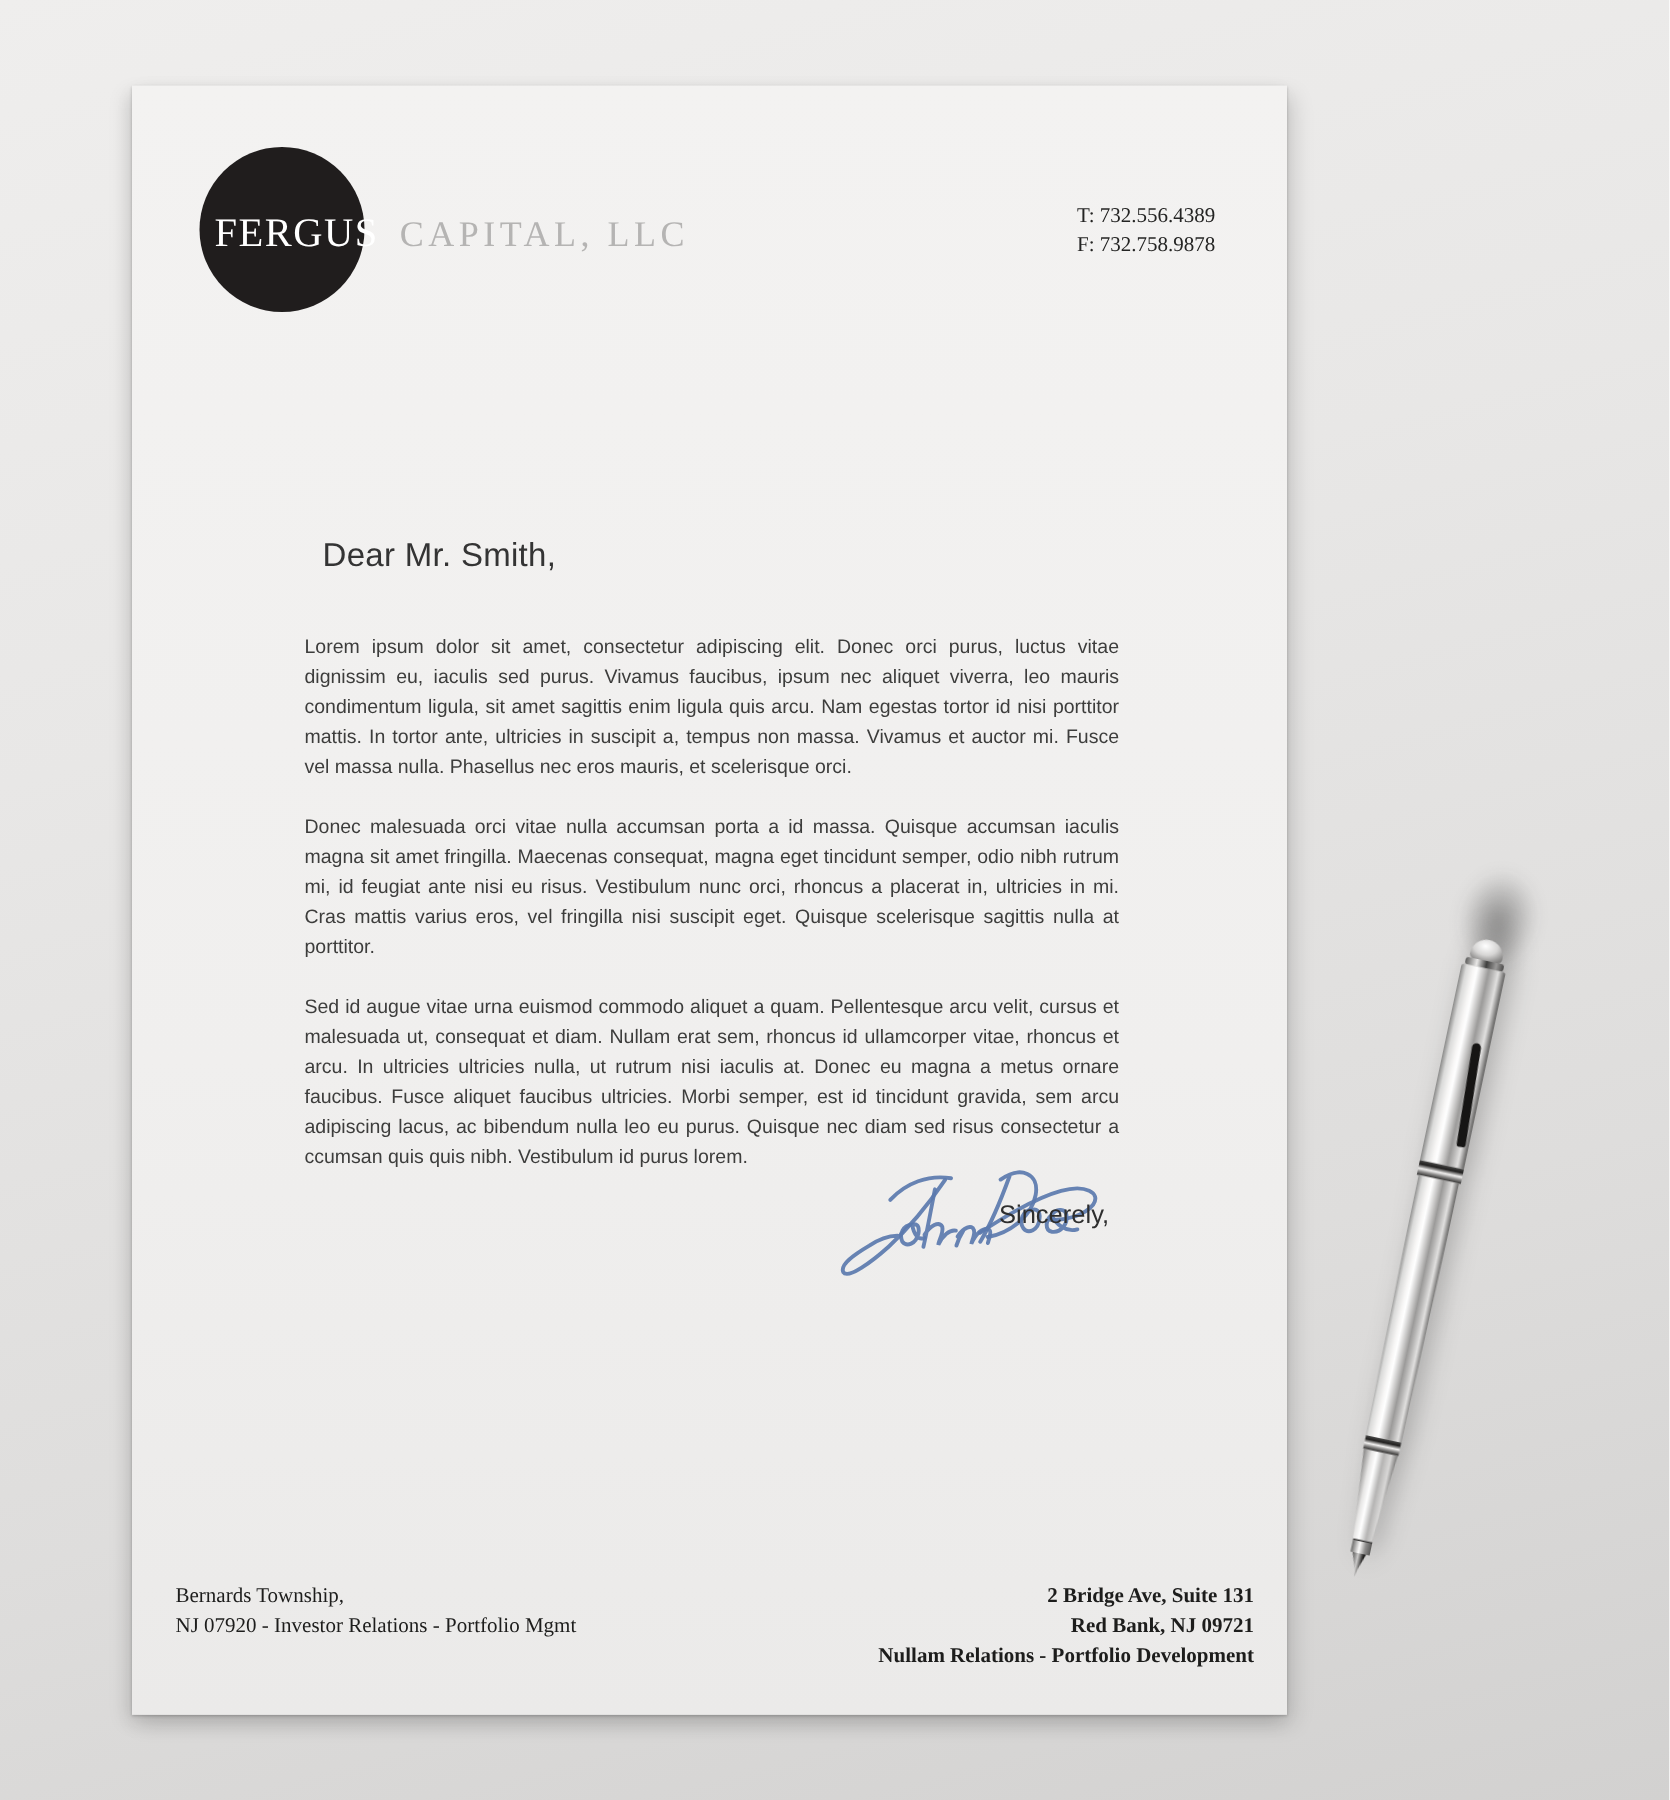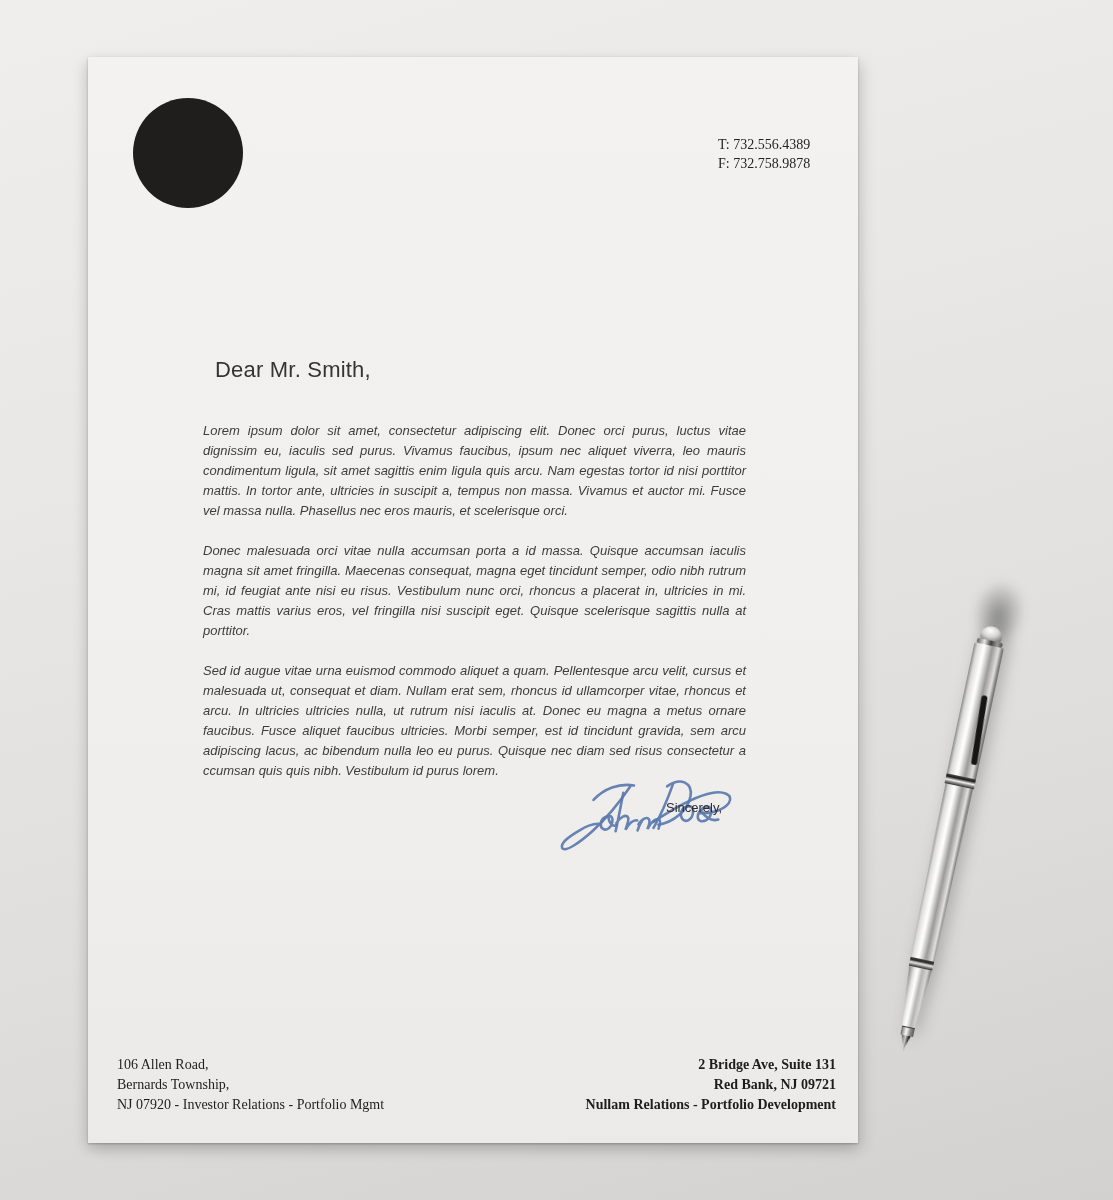--- a/index.html
+++ b/index.html
@@ -32,24 +32,23 @@
   }
   
   .greeting{
     position:absolute;left:115px;top:300px;
     font-size:22px;color:#343434;letter-spacing:.2px;margin-left:12px;
   }
   .body-text{position:absolute;left:115px;top:364px;width:543px;}
   .body-text p{
     margin:0 0 20px 0;font-size:13px;line-height:20px;color:#3d3d3c;
     text-align:justify;
-    font-style:italic;
   }
   .closing{
-    position:absolute;left:578px;top:743px;font-size:13px;color:#2e2e2e;z-index:3;
+    position:absolute;left:578px;top:743px;font-size:17px;color:#2e2e2e;z-index:3;
   }
   .signature{position:absolute;left:470px;top:714px;width:182px;height:84px;z-index:2;transform:rotate(-2deg);}
   .signature path{fill:none;stroke:var(--ink,#5b79ae);stroke-width:2.6;stroke-linecap:round;opacity:.92;}
   
   .footer-left,.footer-right{
     position:absolute;top:998px;
     font-family:"Liberation Serif",serif;font-size:14px;line-height:20px;color:#1d1d1c;
   }
   .footer-left{left:29px;text-align:left;}
   .footer-right{right:22px;text-align:right;font-weight:bold;}
@@ -90,20 +89,23 @@
     clip-path:polygon(12% 0%,88% 0%,58% 68%,50% 100%,42% 68%);}
 </style>
 </head>
 <body>
 
 <div class="stage">
 
   <div class="paper">
 
     <div class="logo-circle"></div>
+    <div class="logo-text">
+      <span class="logo-name">FERGUS</span><span class="logo-suffix">CAPITAL, LLC</span>
+    </div>
 
     <div class="contact">
       <div>T: 732.556.4389</div>
       <div>F: 732.758.9878</div>
     </div>
 
     <div class="greeting">Dear Mr. Smith,</div>
 
     <div class="body-text">
       <p>Lorem ipsum dolor sit amet, consectetur adipiscing elit. Donec orci purus, luctus vitae dignissim eu, iaculis sed purus. Vivamus faucibus, ipsum nec aliquet viverra, leo mauris condimentum ligula, sit amet sagittis enim ligula quis arcu. Nam egestas tortor id nisi porttitor mattis. In tortor ante, ultricies in suscipit a, tempus non massa. Vivamus et auctor mi. Fusce vel massa nulla. Phasellus nec eros mauris, et scelerisque orci.</p>
@@ -118,21 +120,20 @@
       <path d="M66,20 C63,33 60,47 57,58 M58,50 C62,44 68,41 70,45 C71,49 67,55 67,57 C70,51 75,47 79,48"></path>
       <path d="M84,48 C82,51 80,55 79,58 M80,52 C84,46 90,44 91,48 C92,51 89,56 89,57 C92,51 97,46 101,48 C103,49 101,54 100,57"></path>
       <path d="M116,13 C110,28 102,45 95,56 M110,15 C124,6 136,12 133,26 C130,40 115,51 100,53"></path>
       <path d="M95,50 C113,39 133,28 150,24 C166,20 177,26 171,34 C165,41 152,44 142,43"></path>
       <path d="M130,36 C124,36 121,43 124,48 C127,52 134,50 135,42 C136,37 133,35 130,36"></path>
       <path d="M143,40 C139,43 138,50 143,51 C149,52 154,46 153,40 C152,35 146,36 143,40 C146,46 152,52 160,50"></path>
     </svg>
     <div class="closing">Sincerely,</div>
 
     <div class="footer-left">
-      <div>106 Allen Road,</div>
       <div>Bernards Township,</div>
       <div>NJ 07920 - Investor Relations - Portfolio Mgmt</div>
     </div>
     <div class="footer-right">
       <div>2 Bridge Ave, Suite 131</div>
       <div>Red Bank, NJ 09721</div>
       <div>Nullam Relations - Portfolio Development</div>
     </div>
 
   </div>

